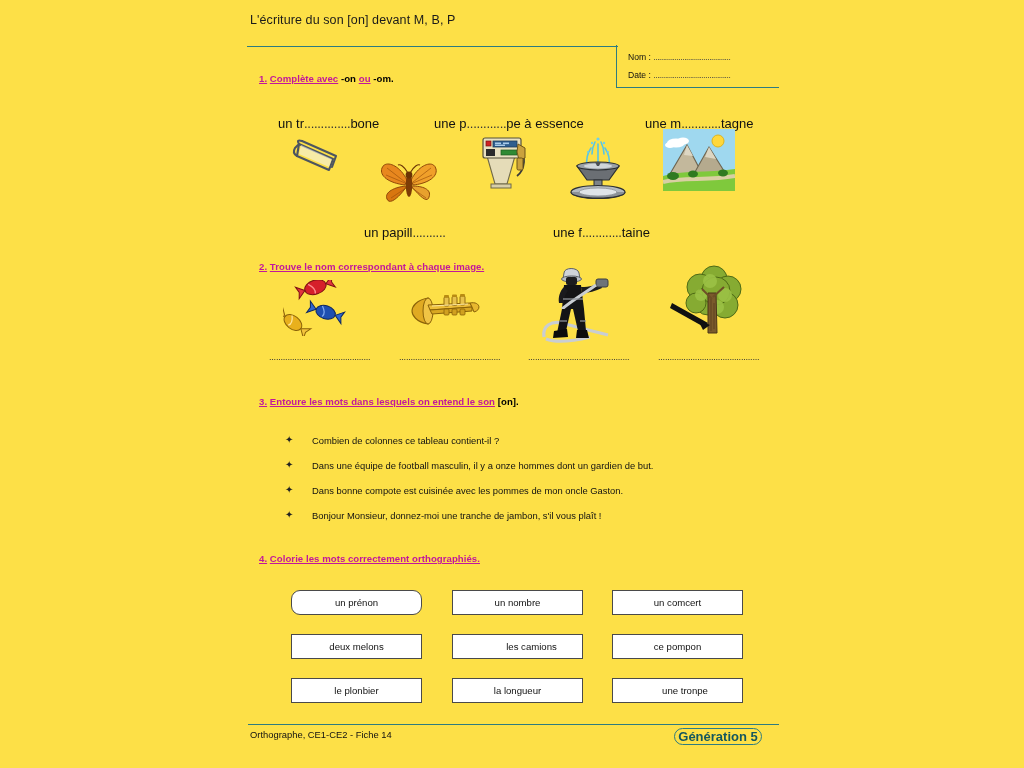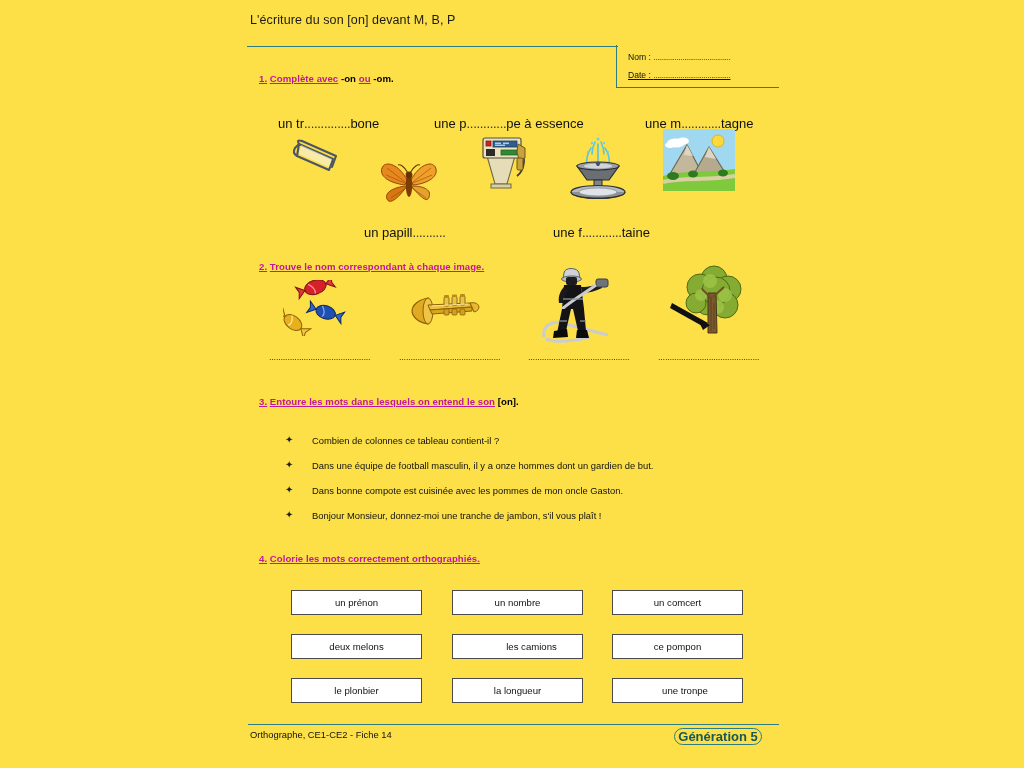--- a/index.html
+++ b/index.html
@@ -61,21 +61,21 @@
     box-sizing: border-box;
   }
   .namebox .field {
     position: absolute;
     left: 11px;
     font-size: 8.6px;
     color: #111;
     white-space: nowrap;
   }
   .namebox .field.nom { top: 7px; }
-  .namebox .field.date { top: 25px; text-decoration: underline; }
+  .namebox .field.date { top: 25px; }
   .namebox .field .dots {
     color: #444;
     letter-spacing: -0.4px;
     font-size: 8.4px;
   }
 
   
   .ex-head {
     position: absolute;
     font-size: 9.6px;
@@ -530,21 +530,21 @@
         <span class="bullet-text">Bonjour Monsieur, donnez-moi une tranche de jambon, s'il vous plaît !</span>
       </div>
     </div>
 
     <div class="ex-head" id="h4">
       <span class="u">4.</span>
       <span class="u">Colorie les mots correctement orthographiés.</span>
     </div>
 
     <div class="ex4">
-      <div class="wordbox" style="left:44px;  top:10px;">un prénon</div>
+      <div class="wordbox" style="left:44px;  top:10px;border-radius:9px;">un prénon</div>
       <div class="wordbox" style="left:205px; top:10px;">un nombre</div>
       <div class="wordbox" style="left:365px; top:10px;">un comcert</div>
 
       <div class="wordbox" style="left:44px;  top:54px;">deux melons</div>
       <div class="wordbox" style="left:205px; top:54px;padding-left:28px;">les camions</div>
       <div class="wordbox" style="left:365px; top:54px;">ce pompon</div>
 
       <div class="wordbox" style="left:44px;  top:98px;">le plonbier</div>
       <div class="wordbox" style="left:205px; top:98px;">la longueur</div>
       <div class="wordbox" style="left:365px; top:98px;padding-left:15px;">une tronpe</div>

